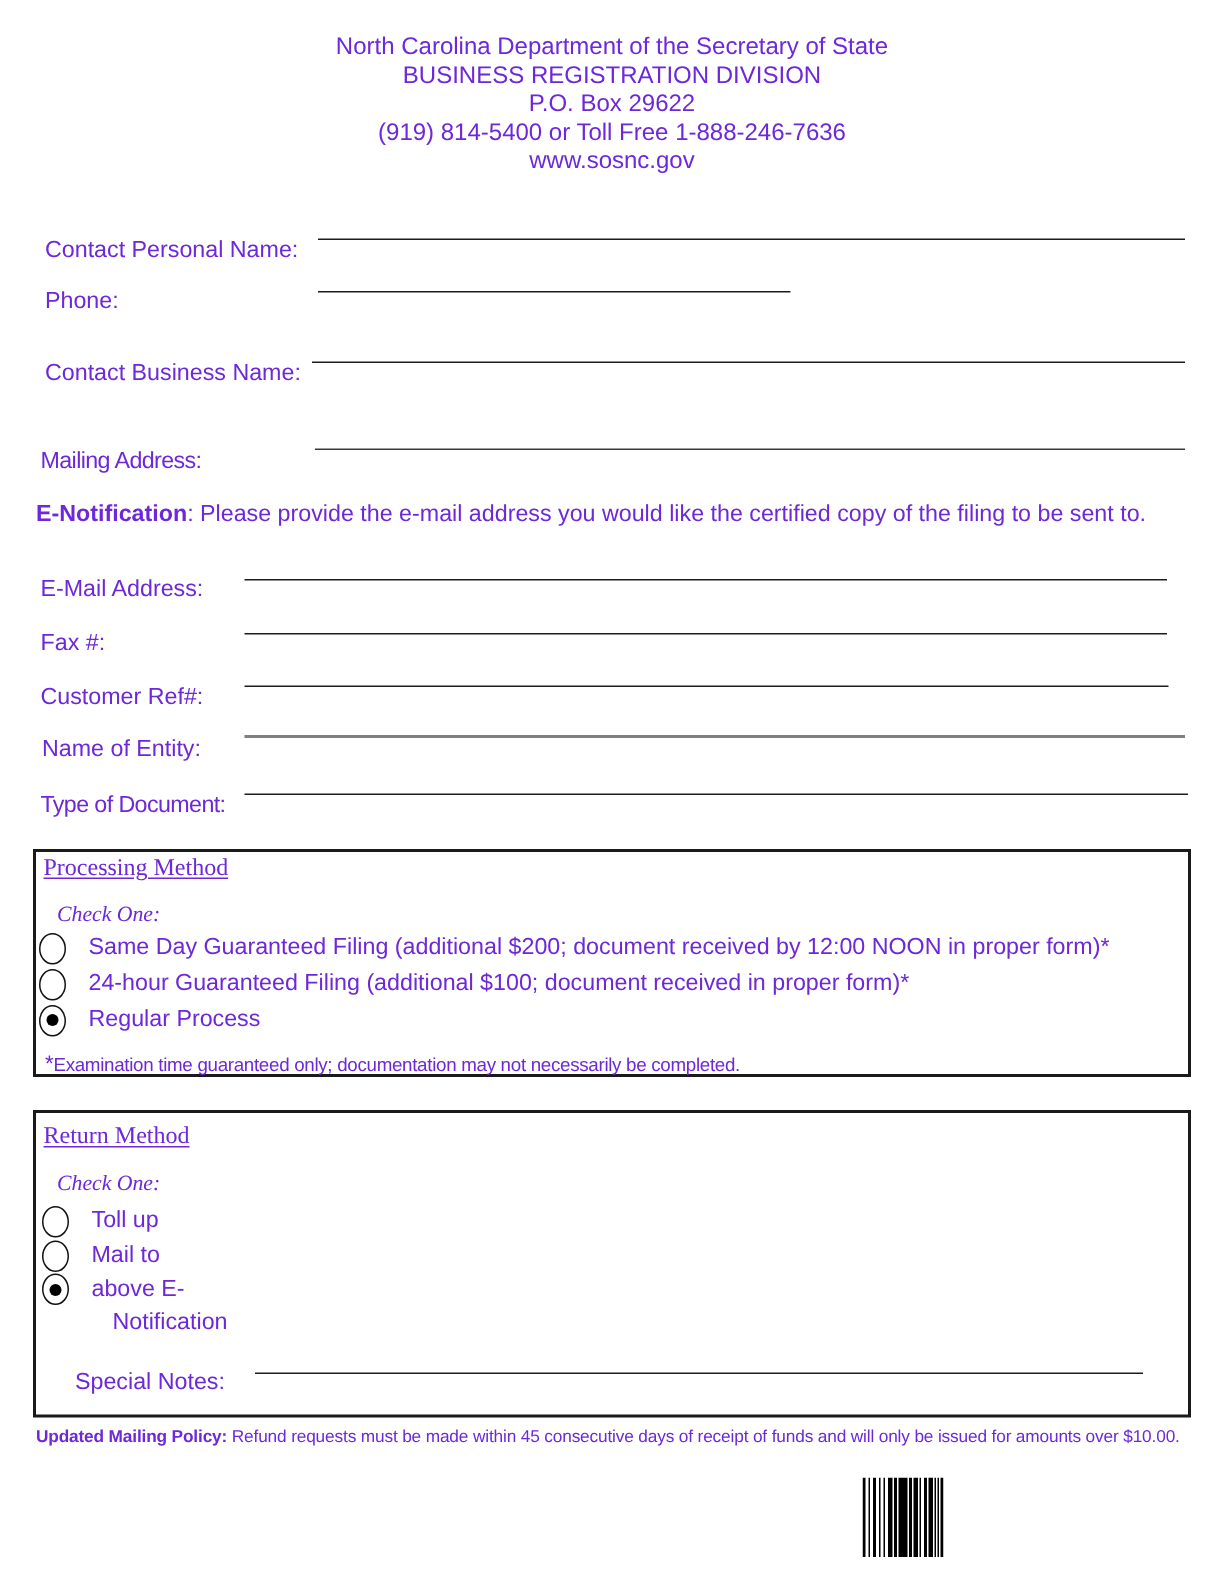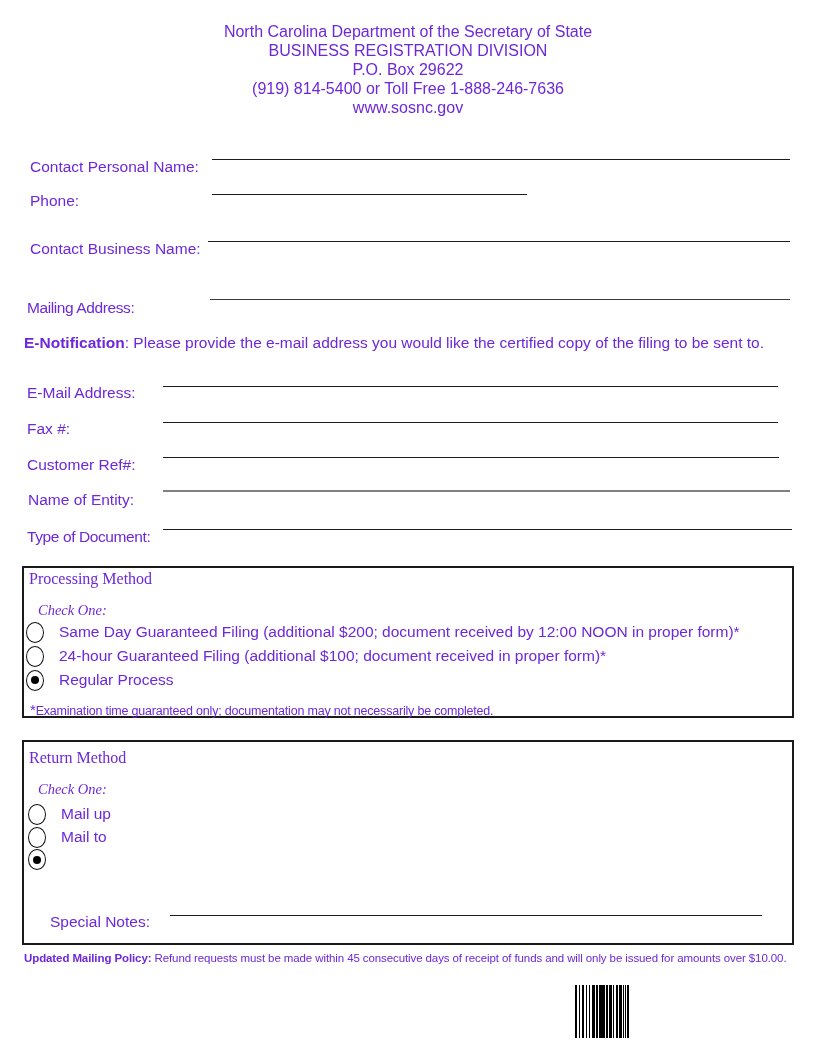--- a/index.html
+++ b/index.html
@@ -17,21 +17,21 @@
   .fline{position:absolute;height:0;border-bottom:1.5px solid #1c1c1c;font-size:14px;}
   .fline.gray{border-bottom:2px solid #808080;}
   .fline.mid{border-bottom:1.5px solid #3a3a3a;}
 
   .enotif{position:absolute;left:24px;top:334px;width:785px;font-size:15.5px;}
   .enotif b{font-weight:bold;}
 
   
   .box{position:absolute;left:22px;width:768px;border:2px solid #1a1a1a;background:#fff;}
   .box-title{position:absolute;left:5px;top:2px;font-family:"Liberation Serif","DejaVu Serif",serif;
-             font-size:16px;text-underline-offset:2px;white-space:nowrap;}
+             font-size:16px;text-decoration:underline;text-underline-offset:2px;white-space:nowrap;}
   .check-one{position:absolute;left:14px;font-family:"Liberation Serif","DejaVu Serif",serif;
              font-style:italic;font-size:14.5px;white-space:nowrap;}
 
   .opt{position:absolute;display:flex;align-items:center;gap:15px;}
   .radio{width:16px;height:19px;border:1.7px solid #111;border-radius:50%;
          background:#fff;position:relative;flex:0 0 auto;}
   .radio[data-checked="true"]::after{content:'';position:absolute;width:8px;height:8px;
          background:#000;border-radius:50%;top:50%;left:50%;transform:translate(-50%,-50%);}
   .opt-label{font-size:15.5px;line-height:22px;white-space:nowrap;}
   .opt-label.wrap{white-space:normal;width:104px;padding-left:14px;text-indent:-14px;}
@@ -110,28 +110,29 @@
       <span class="star">*</span><span>Examination time guaranteed only; documentation may not necessarily be completed.</span>
     </div>
   </div>
 
   <div class="box" style="top:740px;height:201px">
     <div class="box-title" style="top:7px">Return Method</div>
     <div class="check-one" style="top:39px">Check One:</div>
 
     <div class="opt" style="left:4px;top:61px">
       <span class="radio" data-checked="false"></span>
-      <span class="opt-label">Mail up</span>
+      <span class="opt-label">Toll up</span>
     </div>
     <div class="opt" style="left:4px;top:84px">
       <span class="radio" data-checked="false"></span>
       <span class="opt-label">Mail to</span>
     </div>
     <div class="opt" style="left:4px;top:107px;align-items:flex-start">
       <span class="radio" data-checked="true"></span>
+      <span class="opt-label wrap">above E-Notification</span>
     </div>
 
     <span class="flabel" style="left:26px;top:171px">Special Notes:</span>
     <div class="fline" style="left:146px;top:173px;width:592px"></div>
   </div>
 
   <div class="refund">
     <b>Updated Mailing Policy:</b><span> Refund requests must be made within 45 consecutive days of receipt of funds and will only be issued for amounts over $10.00.</span>
   </div>
 

